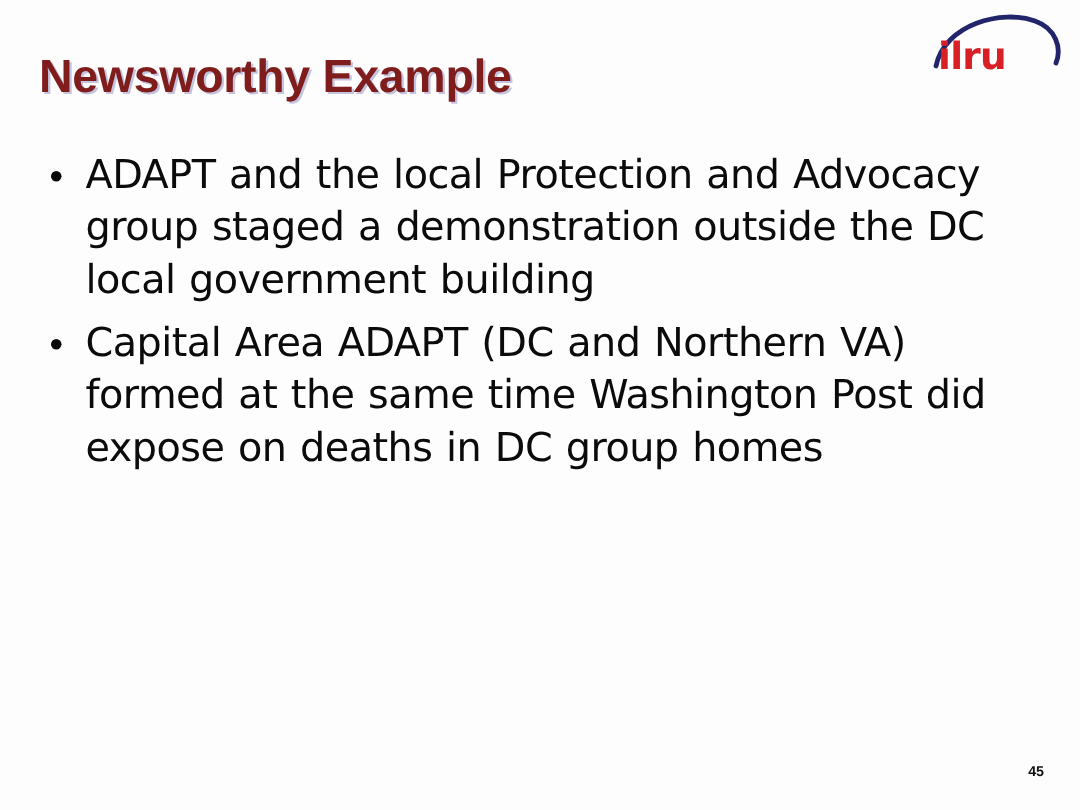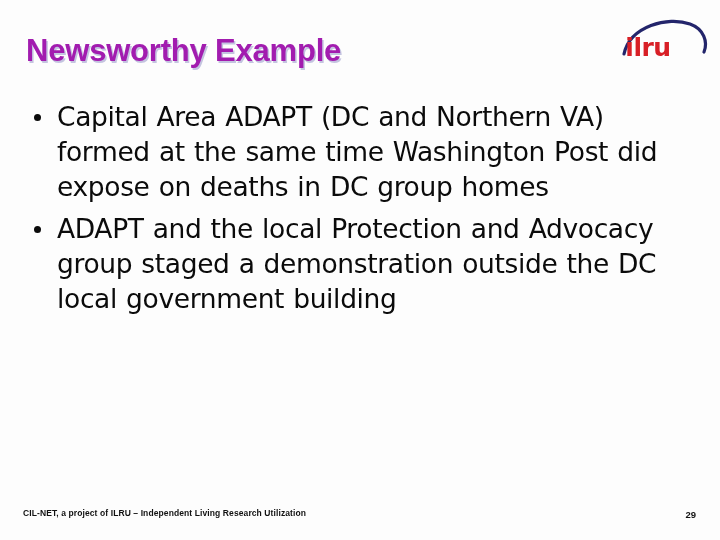--- a/index.html
+++ b/index.html
@@ -17,40 +17,40 @@
     position: relative;
     width: 720px;
     height: 540px;
     background: #fdfdfd;
     box-sizing: border-box;
   }
 
   
   .logo {
     position: absolute;
-    top: 16px;
+    top: 6px;
     right: 8px;
     width: 92px;
     height: 48px;
     margin-left: 42px;
   }
   .logo svg {
     display: block;
     width: 92px;
     height: 48px;
   }
 
   
   .slide-title {
     position: absolute;
     left: 26px;
     top: 33px;
     font-size: 31px;
     font-weight: bold;
-    color: #a21caf;
+    color: #7f1d1d;
     letter-spacing: -0.2px;
     text-shadow: 1.5px 1.5px 0 rgba(150,150,200,0.55);
     white-space: nowrap;
     text-align: right;
   }
 
   
   .body-list {
     position: absolute;
     left: 28px;
@@ -109,20 +109,19 @@
   <div class="logo">
     <svg viewBox="0 0 92 48" xmlns="http://www.w3.org/2000/svg">
       <path d="M4 38 C 10 10, 48 0, 70 8 C 84 13, 88 26, 84 36" fill="none" stroke="#23256b" stroke-width="3.2" stroke-linecap="round"></path>
       <text x="28" y="40" font-family="DejaVu Sans, Liberation Sans, sans-serif" font-size="25" font-weight="bold" fill="#d81f26" letter-spacing="-0.5" text-anchor="middle">ilru</text>
     </svg>
   </div>
 
   <div class="slide-title">Newsworthy Example</div>
 
   <ul class="body-list">
+    <li class="bullet-item">ADAPT and the local Protection and Advocacy group staged a demonstration outside the DC local government building</li>
     <li class="bullet-item">Capital Area ADAPT (DC and Northern VA) formed at the same time Washington Post did expose on deaths in DC group homes</li>
-    <li class="bullet-item">ADAPT and the local Protection and Advocacy group staged a demonstration outside the DC local government building</li>
   </ul>
 
-  <div class="footer-note">CIL-NET, a project of ILRU – Independent Living Research Utilization</div>
-  <div class="page-number">29</div>
+  <div class="page-number">45</div>
 
 </div>
 
 </body></html>

